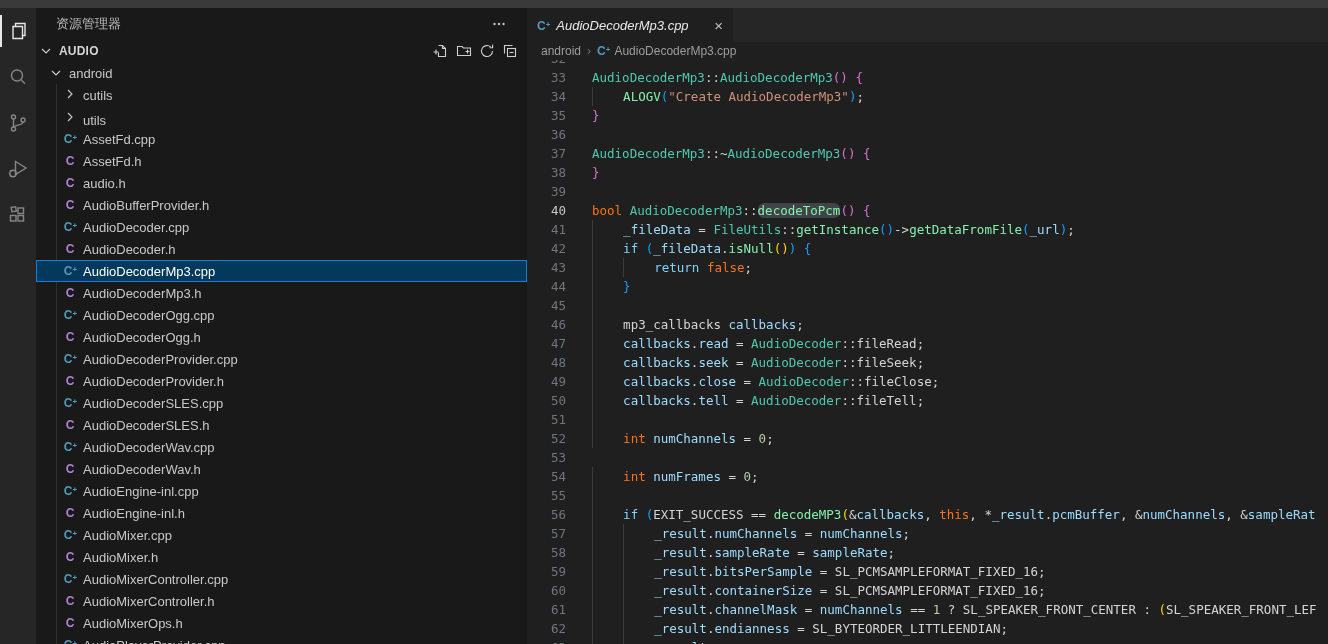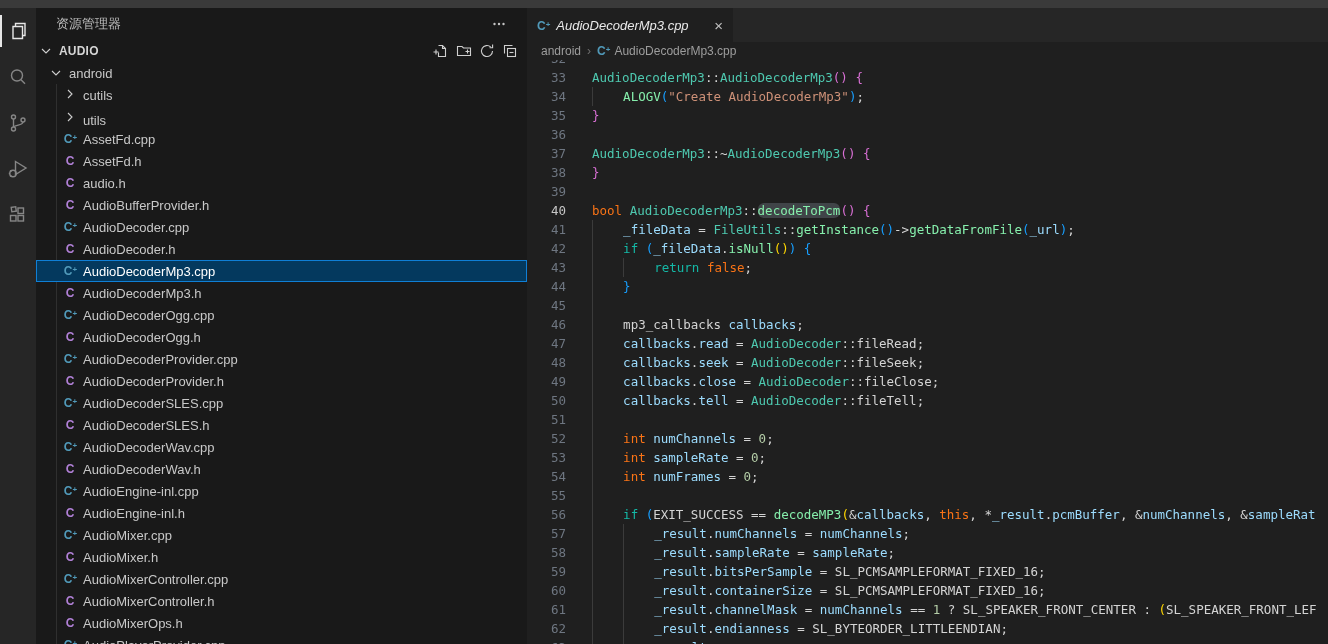--- a/index.html
+++ b/index.html
@@ -41,21 +41,21 @@
   #breadcrumb{height:18px;display:flex;align-items:center;padding-left:14px;font-size:12px;color:#9d9d9d;gap:6px;}
   .bc-sep{color:#6e6e6e;font-size:12px;}
   .bc-item{display:flex;align-items:center;gap:5px;cursor:pointer;}
   #code{position:absolute;top:52px;left:0;right:0;bottom:0;overflow:hidden;}
   #code-inner{margin-top:-11px;font-family:"DejaVu Sans Mono",monospace;font-size:12.5px;line-height:19px;}
   .cl{height:19px;display:flex;white-space:pre;}
   .ln{width:39px;flex:none;text-align:right;color:#6e7681;user-select:none;}
   .ln.cur{color:#c6c6c6;text-align:right;}
   .lc{padding-left:26px;}
   .ig{display:inline-block;width:0;height:19px;border-left:1px solid #3b3b3b;vertical-align:top;}
-  .tk-cls{color:#4EC9B0}.tk-fn{color:#86efac}.tk-kw{color:#f97316}.tk-ctl{color:#14b8a6}
+  .tk-cls{color:#4EC9B0}.tk-fn{color:#86efac}.tk-kw{color:#f97316}.tk-ctl{color:#7dd3fc}
   .tk-var{color:#9CDCFE}.tk-str{color:#CE9178}.tk-num{color:#B5CEA8}.tk-op{color:#D4D4D4}
   .tk-pl{color:#D4D4D4}.tk-b2{color:#DA70D6}.tk-b3{color:#179FFF}.tk-b4{color:#FFD700}
   .tk-hl{background:rgba(110,118,129,.42);border-radius:6px;}
 </style>
 </head>
 <body>
 
 <div id="titlebar" class="abs"></div>
 
 <div id="activitybar" class="abs">
@@ -355,21 +355,21 @@
         <div class="cl"><span class="ln">43</span><span class="lc"><span class="ig"></span><span class="tk-op">    </span><span class="ig"></span><span class="tk-op">    </span><span class="tk-ctl">return</span><span class="tk-op"> </span><span class="tk-kw">false</span><span class="tk-op">;</span></span></div>
         <div class="cl"><span class="ln">44</span><span class="lc"><span class="ig"></span><span class="tk-op">    </span><span class="tk-b3">}</span></span></div>
         <div class="cl"><span class="ln">45</span><span class="lc"><span class="ig"></span></span></div>
         <div class="cl"><span class="ln">46</span><span class="lc"><span class="ig"></span><span class="tk-op">    </span><span class="tk-pl">mp3_callbacks</span><span class="tk-op"> </span><span class="tk-var">callbacks</span><span class="tk-op">;</span></span></div>
         <div class="cl"><span class="ln">47</span><span class="lc"><span class="ig"></span><span class="tk-op">    </span><span class="tk-var">callbacks</span><span class="tk-op">.</span><span class="tk-var">read</span><span class="tk-op"> = </span><span class="tk-cls">AudioDecoder</span><span class="tk-op">::</span><span class="tk-pl">fileRead</span><span class="tk-op">;</span></span></div>
         <div class="cl"><span class="ln">48</span><span class="lc"><span class="ig"></span><span class="tk-op">    </span><span class="tk-var">callbacks</span><span class="tk-op">.</span><span class="tk-var">seek</span><span class="tk-op"> = </span><span class="tk-cls">AudioDecoder</span><span class="tk-op">::</span><span class="tk-pl">fileSeek</span><span class="tk-op">;</span></span></div>
         <div class="cl"><span class="ln">49</span><span class="lc"><span class="ig"></span><span class="tk-op">    </span><span class="tk-var">callbacks</span><span class="tk-op">.</span><span class="tk-var">close</span><span class="tk-op"> = </span><span class="tk-cls">AudioDecoder</span><span class="tk-op">::</span><span class="tk-pl">fileClose</span><span class="tk-op">;</span></span></div>
         <div class="cl"><span class="ln">50</span><span class="lc"><span class="ig"></span><span class="tk-op">    </span><span class="tk-var">callbacks</span><span class="tk-op">.</span><span class="tk-var">tell</span><span class="tk-op"> = </span><span class="tk-cls">AudioDecoder</span><span class="tk-op">::</span><span class="tk-pl">fileTell</span><span class="tk-op">;</span></span></div>
         <div class="cl"><span class="ln">51</span><span class="lc"><span class="ig"></span></span></div>
         <div class="cl"><span class="ln">52</span><span class="lc"><span class="ig"></span><span class="tk-op">    </span><span class="tk-kw">int</span><span class="tk-op"> </span><span class="tk-var">numChannels</span><span class="tk-op"> = </span><span class="tk-num">0</span><span class="tk-op">;</span></span></div>
-        <div class="cl"><span class="ln">53</span><span class="lc"><span class="ig"></span><span class="tk-op">    </span><span class="tk-kw">int</span><span class="tk-op"> </span><span class="tk-var">sampleRate</span><span class="tk-op"> = </span><span class="tk-num">0</span><span class="tk-op">;</span></span></div>
+        <div class="cl"><span class="ln">53</span></div>
         <div class="cl"><span class="ln">54</span><span class="lc"><span class="ig"></span><span class="tk-op">    </span><span class="tk-kw">int</span><span class="tk-op"> </span><span class="tk-var">numFrames</span><span class="tk-op"> = </span><span class="tk-num">0</span><span class="tk-op">;</span></span></div>
         <div class="cl"><span class="ln">55</span><span class="lc"><span class="ig"></span></span></div>
         <div class="cl"><span class="ln">56</span><span class="lc"><span class="ig"></span><span class="tk-op">    </span><span class="tk-ctl">if</span><span class="tk-op"> </span><span class="tk-b3">(</span><span class="tk-pl">EXIT_SUCCESS</span><span class="tk-op"> == </span><span class="tk-fn">decodeMP3</span><span class="tk-b4">(</span><span class="tk-op">&amp;</span><span class="tk-var">callbacks</span><span class="tk-op">, </span><span class="tk-kw">this</span><span class="tk-op">, *</span><span class="tk-var">_result</span><span class="tk-op">.</span><span class="tk-var">pcmBuffer</span><span class="tk-op">, &amp;</span><span class="tk-var">numChannels</span><span class="tk-op">, &amp;</span><span class="tk-var">sampleRat</span></span></div>
         <div class="cl"><span class="ln">57</span><span class="lc"><span class="ig"></span><span class="tk-op">    </span><span class="ig"></span><span class="tk-op">    </span><span class="tk-var">_result</span><span class="tk-op">.</span><span class="tk-var">numChannels</span><span class="tk-op"> = </span><span class="tk-var">numChannels</span><span class="tk-op">;</span></span></div>
         <div class="cl"><span class="ln">58</span><span class="lc"><span class="ig"></span><span class="tk-op">    </span><span class="ig"></span><span class="tk-op">    </span><span class="tk-var">_result</span><span class="tk-op">.</span><span class="tk-var">sampleRate</span><span class="tk-op"> = </span><span class="tk-var">sampleRate</span><span class="tk-op">;</span></span></div>
         <div class="cl"><span class="ln">59</span><span class="lc"><span class="ig"></span><span class="tk-op">    </span><span class="ig"></span><span class="tk-op">    </span><span class="tk-var">_result</span><span class="tk-op">.</span><span class="tk-var">bitsPerSample</span><span class="tk-op"> = </span><span class="tk-pl">SL_PCMSAMPLEFORMAT_FIXED_16</span><span class="tk-op">;</span></span></div>
         <div class="cl"><span class="ln">60</span><span class="lc"><span class="ig"></span><span class="tk-op">    </span><span class="ig"></span><span class="tk-op">    </span><span class="tk-var">_result</span><span class="tk-op">.</span><span class="tk-var">containerSize</span><span class="tk-op"> = </span><span class="tk-pl">SL_PCMSAMPLEFORMAT_FIXED_16</span><span class="tk-op">;</span></span></div>
         <div class="cl"><span class="ln">61</span><span class="lc"><span class="ig"></span><span class="tk-op">    </span><span class="ig"></span><span class="tk-op">    </span><span class="tk-var">_result</span><span class="tk-op">.</span><span class="tk-var">channelMask</span><span class="tk-op"> = </span><span class="tk-var">numChannels</span><span class="tk-op"> == </span><span class="tk-num">1</span><span class="tk-op"> ? </span><span class="tk-pl">SL_SPEAKER_FRONT_CENTER</span><span class="tk-op"> : </span><span class="tk-b4">(</span><span class="tk-pl">SL_SPEAKER_FRONT_LEF</span></span></div>
         <div class="cl"><span class="ln">62</span><span class="lc"><span class="ig"></span><span class="tk-op">    </span><span class="ig"></span><span class="tk-op">    </span><span class="tk-var">_result</span><span class="tk-op">.</span><span class="tk-var">endianness</span><span class="tk-op"> = </span><span class="tk-pl">SL_BYTEORDER_LITTLEENDIAN</span><span class="tk-op">;</span></span></div>
         <div class="cl"><span class="ln">63</span><span class="lc"><span class="ig"></span><span class="tk-op">    </span><span class="ig"></span><span class="tk-op">    </span><span class="tk-var">_result</span><span class="tk-op">.</span></span></div>

